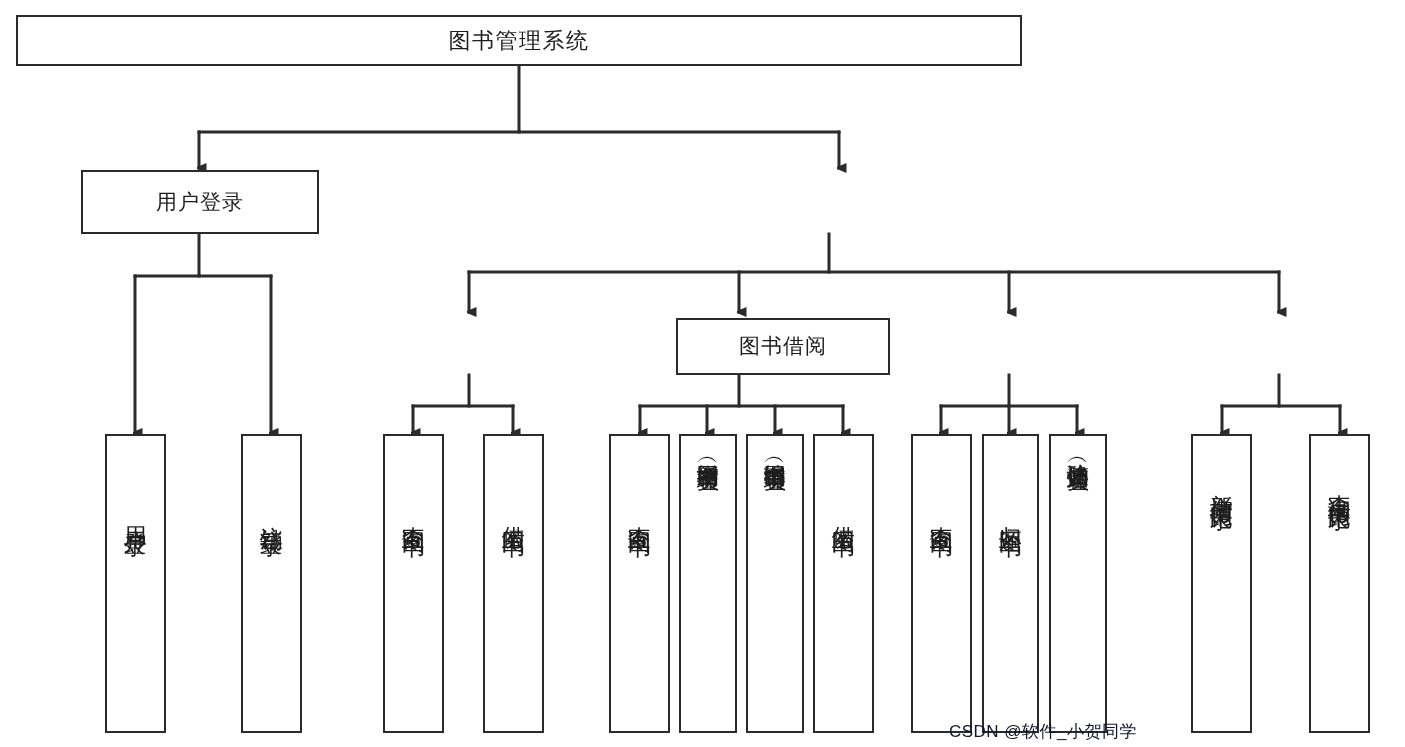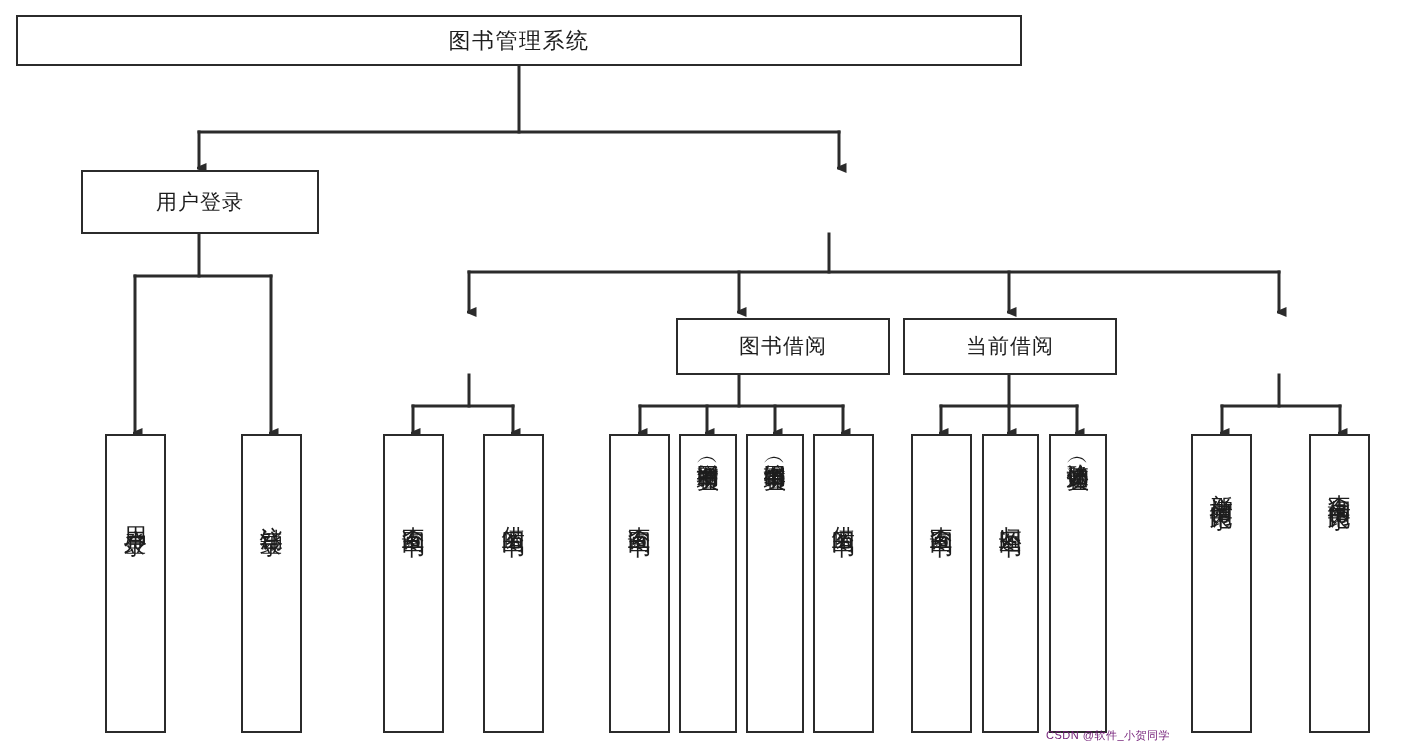--- a/index.html
+++ b/index.html
@@ -4,21 +4,21 @@
 <title>图书管理系统 功能结构图</title>
 <style>
   html,body{margin:0;padding:0;}
   body{
     width:1405px;height:747px;
     background:#ffffff;
     font-family:"Liberation Sans","DejaVu Sans",sans-serif;
     overflow:hidden;
     position:relative;
   }
-  #canvas{position:absolute;left:0;top:0;width:1145px;height:747px;padding-left:33px;}
+  #canvas{position:absolute;left:0;top:0;width:1145px;height:747px;}
   svg.links{position:absolute;left:0;top:0;width:1405px;height:747px;pointer-events:none;}
 
   .node{
     position:absolute;
     box-sizing:border-box;
     background:#ffffff;
     border:2.5px solid #2b2b2b;
     display:flex;
     align-items:center;
     justify-content:center;
@@ -43,22 +43,22 @@
     line-height:1.06;
     letter-spacing:3px;
     white-space:normal;
     margin:0 auto;
   }
   .node.vert.tight .lbl{font-size:22px;letter-spacing:1px;}
 
   #watermark{
     position:absolute;
     right:8px;bottom:4px;
-    font-size:11px;
-    color:#701a75;
+    font-size:17px;
+    color:#0f172a;
     letter-spacing:0.5px;
     user-select:none;
     white-space:nowrap;
   }
 </style>
 </head>
 <body>
 
 <div id="canvas">
 
@@ -119,23 +119,20 @@
   <div class="node horiz" style="left:81px;top:170px;width:238px;height:64px;">
     <span class="lbl">用户登录</span>
   </div>
 
 
 
   <div class="node horiz" style="left:633px;top:318px;width:214px;height:57px;margin-left:43px;">
     <span class="lbl">图书借阅</span>
   </div>
 
-  <div class="node horiz" style="left:903px;top:318px;width:214px;height:57px;">
-    <span class="lbl">当前借阅</span>
-  </div>
 
 
   <div class="node vert" style="left:105px;top:434px;width:61px;height:299px;padding-top:72px;">
     <span class="lbl">用户登录</span>
   </div>
 
   <div class="node vert" style="left:241px;top:434px;width:61px;height:299px;padding-top:72px;">
     <span class="lbl">注销登录</span>
   </div>
 

